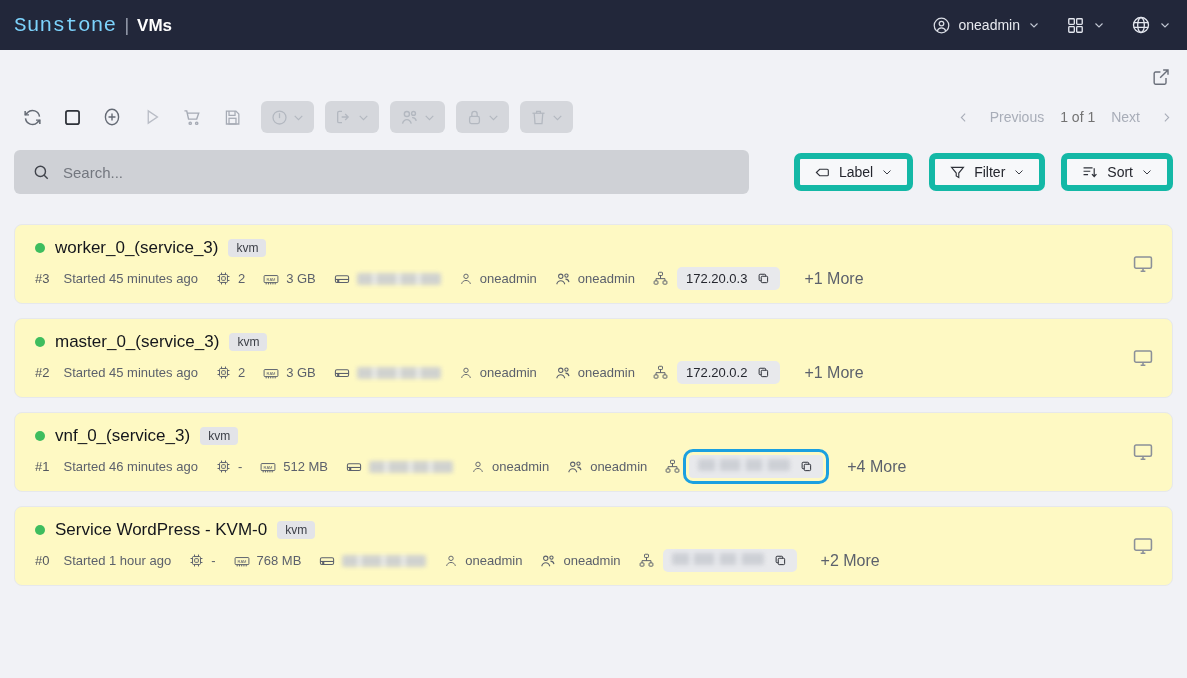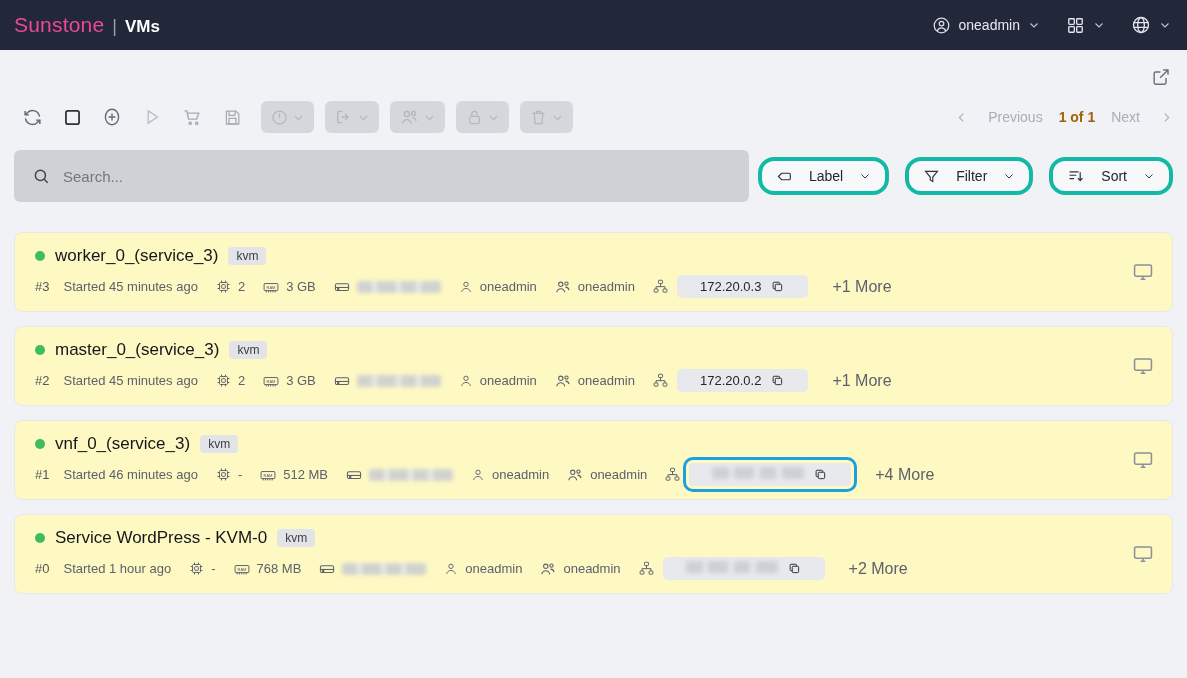--- a/index.html
+++ b/index.html
@@ -12,21 +12,21 @@
 
   
   .topbar {
     height: 50px;
     background: #22273a;
     display: flex;
     align-items: center;
     padding: 0 16px 0 14px;
   }
   .brand { display: flex; align-items: baseline; gap: 8px; }
-  .brand-name { color: #ec4899; font-size: 21px; letter-spacing: .2px; }
+  .brand-name { color: #7dd3fc; font-size: 21px; letter-spacing: .2px; font-family: Liberation Mono, monospace; }
   .brand-sep { color: #9aa0b0; font-size: 18px; }
   .brand-section { color: #ffffff; font-size: 17px; font-weight: 600; }
   .topbar-right { margin-left: auto; display: flex; align-items: center; gap: 26px; }
   .tb-item { display: flex; align-items: center; gap: 8px; color: #e8eaf0; cursor: pointer; }
   .tb-item .label { font-size: 14px; color: #e8eaf0; }
   .chev { display: inline-block; }
 
   
   .page { padding: 0 14px; }
   .extlink-row { height: 40px; display: flex; justify-content: flex-end; align-items: center; padding-top: 14px; }
@@ -44,41 +44,41 @@
     cursor: pointer; border-radius: 5px;
   }
   .tool-group {
     display: flex; align-items: center; gap: 3px;
     background: #d5d7dc; border-radius: 6px;
     height: 32px; padding: 0 9px;
     margin-left: 7px; cursor: pointer;
   }
   .pager { margin-left: auto; display: flex; align-items: center; gap: 16px; font-size: 14px; }
   .pager .muted { color: #a8adb8; display: flex; align-items: center; gap: 20px; cursor: pointer; }
-  .pager .count { color: #a16207; font-weight: 700; }
+  .pager .count { color: #737373; font-weight: 400; }
 
   
   .filters-row { display: flex; align-items: center; margin-top: 10px; }
   .search-box {
-    width: 735px; height: 52px;
+    width: 735px; height: 44px;
     background: #cfd1d6; border-radius: 6px;
     display: flex; align-items: center; gap: 12px;
     padding: 0 18px;
   }
   .search-input {
     border: none; outline: none; background: transparent;
     font-family: "Liberation Sans", sans-serif;
     font-size: 15px; color: #3a3d46; width: 100%;
   }
   .search-input::placeholder { color: #73777f; }
   .filter-btns { margin-left: auto; display: flex; gap: 16px; }
   .fbtn {
     height: 38px; min-width: 104px;
-    background: #f7f8fa; border: 4px solid #14b8a6; border-radius: 16px;
-    display: flex; align-items: center; justify-content: center; gap: 16px;
+    background: #f7f8fa; border: 6px solid #14b8a6; border-radius: 7px;
+    display: flex; align-items: center; justify-content: center; gap: 8px;
     font-size: 14px; color: #24262e; cursor: pointer; padding: 0 14px;
   }
 
   
   .vm-list { margin-top: 30px; display: flex; flex-direction: column; gap: 14px; }
   .vm-card {
     background: #fef9c3;
     border: 1px solid #e6e8ec;
     border-radius: 8px;
     height: 80px;
@@ -100,21 +100,21 @@
   .vm-meta .id { color: #53575f; margin-right: 14px; }
   .blur-text {
     display: inline-block;
     height: 12px; border-radius: 2px;
     background: linear-gradient(90deg,#c9ccd2 0 18%, #e4e6ea 18% 24%, #c9ccd2 24% 46%, #e4e6ea 46% 52%, #c9ccd2 52% 70%, #e4e6ea 70% 76%, #c9ccd2 76% 100%);
     filter: blur(2.2px); opacity: .85;
   }
   .ip-chip {
     display: inline-flex; align-items: flex-start; gap: 9px;
     background: #e8e9ec; border-radius: 5px;
-    padding: 4px 23px; font-size: 13px; color: #24262e;
+    padding: 4px 9px; font-size: 13px; color: #24262e;
     cursor: pointer;
   }
   .ip-chip.focused { outline: 3px solid #1ba0e0; outline-offset: 3px; border-radius: 4px; }
   .more { color: #5c616c; font-size: 16px; margin-left: 24px; }
   .vnc-btn { margin-left: auto; cursor: pointer; display: flex; align-items: center; }
   svg { display: block; }
 </style>
 </head>
 <body>
 

